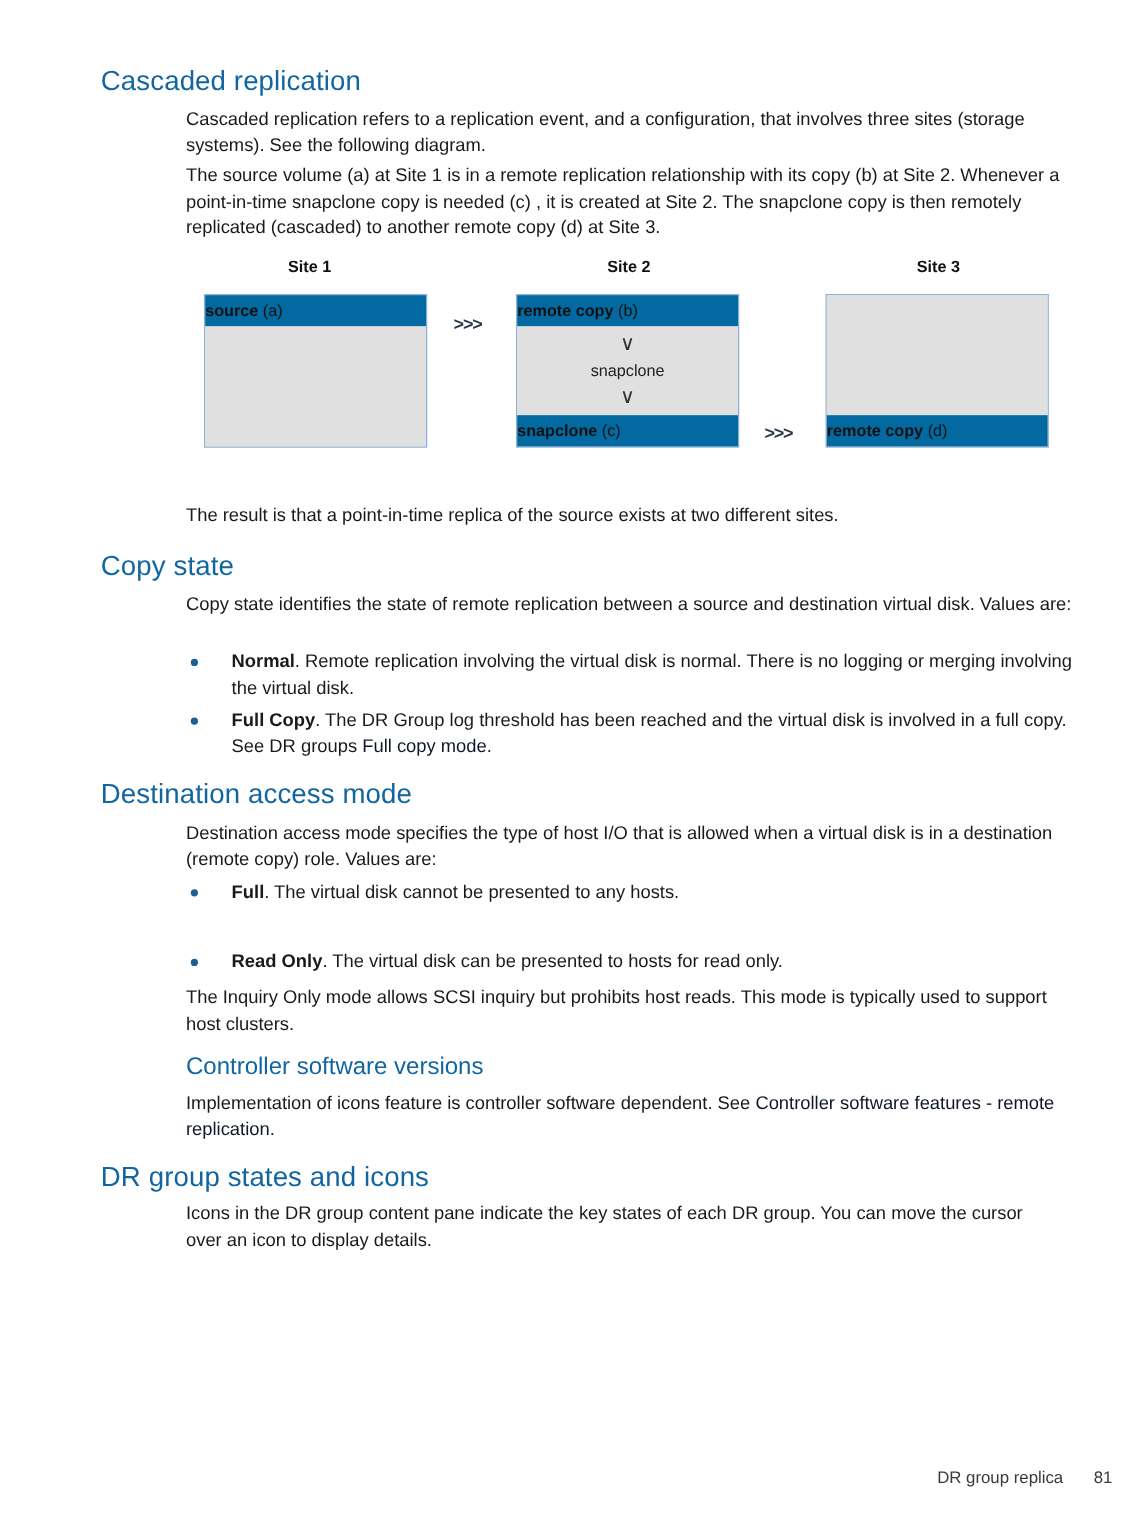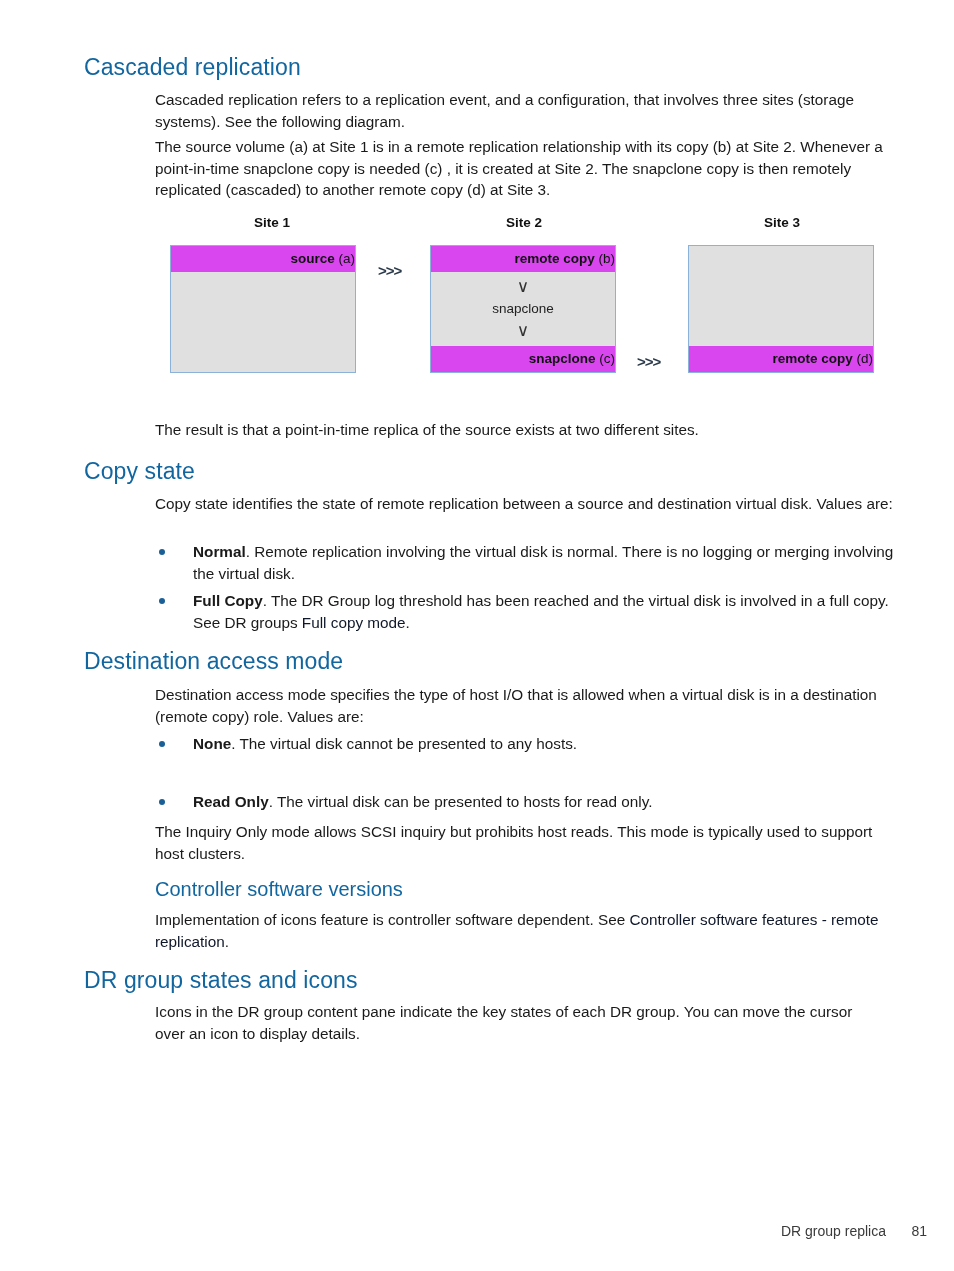--- a/index.html
+++ b/index.html
@@ -99,26 +99,26 @@
     top: 31px;
     width: 186px;
     height: 128px;
     border: 1px solid #8bb3d9;
     background: #e0e0e0;
     box-sizing: border-box;
     display: flex;
     flex-direction: column;
   }
   .band {
-    background: #d946ef;
+    background: #0369a1;
     color: #111;
     font-size: 13.5px;
     height: 26px;
     line-height: 26px;
-    text-align: right;
+    text-align: left;
     flex: 0 0 auto;
   }
   .band b { font-weight: bold; }
   .band .paren { font-weight: normal; }
   .box-fill {
     flex: 1 1 auto;
     background: #e0e0e0;
     display: flex;
     flex-direction: column;
     align-items: center;
@@ -171,21 +171,21 @@
 <div class="page">
 
   <h1 class="sec-title" style="top:53px;">Cascaded replication</h1>
 
   <p class="body" style="top:89px; width:720px;">Cascaded replication refers to a replication event, and a configuration, that involves three sites (storage systems). See the following diagram.</p>
 
   <p class="body" style="top:136px; width:730px;">The source volume (a) at Site 1 is in a remote replication relationship with its copy (b) at Site 2. Whenever a point-in-time snapclone copy is needed (c) , it is created at Site 2. The snapclone copy is then remotely replicated (cascaded) to another remote copy (d) at Site 3.</p>
 
   <div class="diagram">
 
-    <div class="site-label" style="left:178px; width:188px;">Site 1</div>
+    <div class="site-label" style="left:164px; width:188px;">Site 1</div>
     <div class="site-box" style="left:170px;">
       <div class="band">
         <b>source</b><span class="paren"> (a)</span>
       </div>
       <div class="box-fill"></div>
     </div>
 
     <div class="arrow" style="left:378px; top:48px;">&gt;&gt;&gt;</div>
 
     <div class="site-label" style="left:430px; width:188px;">Site 2</div>
@@ -234,21 +234,21 @@
     </p>
   </div>
 
   <h1 class="sec-title" style="top:647px;">Destination access mode</h1>
 
   <p class="body" style="top:684px; width:750px;">Destination access mode specifies the type of host I/O that is allowed when a virtual disk is in a destination (remote copy) role. Values are:</p>
 
   <div class="bullet-row" style="top:733px; width:748px;">
     <span class="bullet-dot"></span>
     <p class="bullet-text">
-      <b>None</b><span>. The virtual disk cannot be presented to any hosts.</span>
+      <b>Full</b><span>. The virtual disk cannot be presented to any hosts.</span>
     </p>
   </div>
 
 
   <div class="bullet-row" style="top:791px; width:748px;">
     <span class="bullet-dot"></span>
     <p class="bullet-text">
       <b>Read Only</b><span>. The virtual disk can be presented to hosts for read only.</span>
     </p>
   </div>

